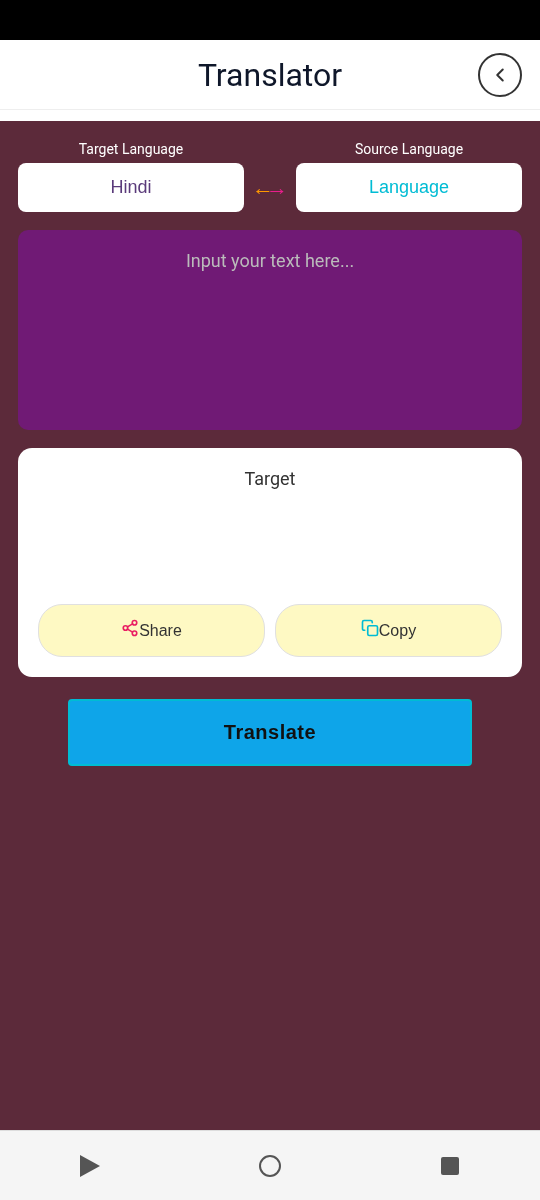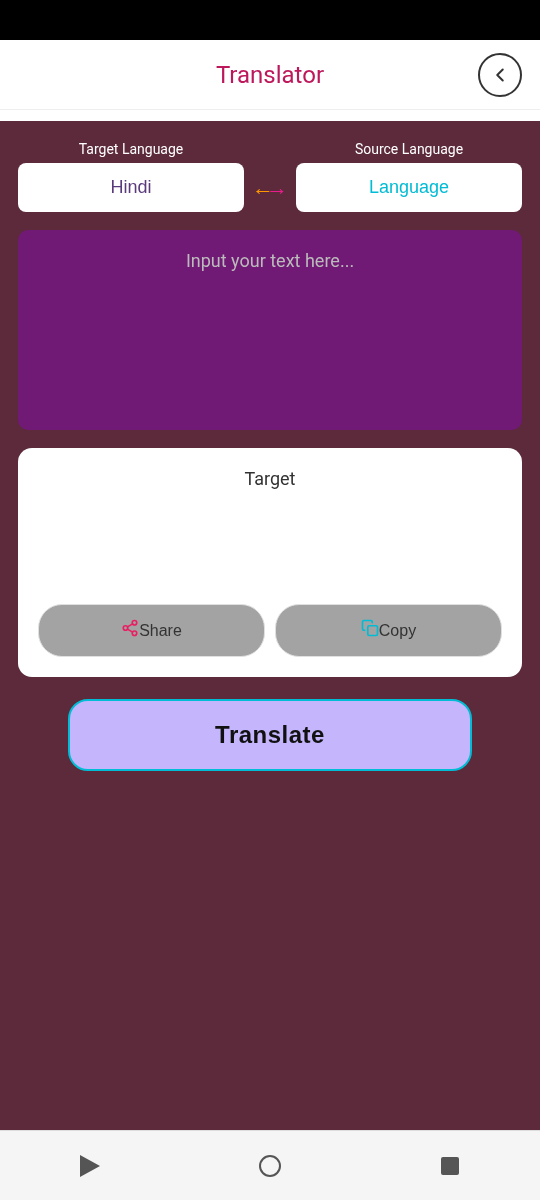--- a/index.html
+++ b/index.html
@@ -26,23 +26,23 @@
     .header {
       background: #fff;
       height: 70px;
       display: flex;
       align-items: center;
       justify-content: center;
       position: relative;
       border-bottom: 1px solid #eee;
     }
     .header-title {
-      font-size: 24px;
+      font-size: 32px;
       font-weight: 400;
-      color: #be185d;
+      color: #0f172a;
     }
     .back-button {
       position: absolute;
       right: 18px;
       top: 50%;
       transform: translateY(-50%);
       width: 44px;
       height: 44px;
       border-radius: 50%;
       border: 2px solid #333;
@@ -166,21 +166,21 @@
       width: 100%;
     }
     .output-actions {
       display: flex;
       gap: 10px;
       margin-top: 16px;
       justify-content: space-between;
     }
     .action-btn {
       flex: 1;
-      background: #a3a3a3;
+      background: #fef9c3;
       border: 1.5px solid #e0e0e0;
       border-radius: 24px;
       padding: 14px 8px;
       display: flex;
       align-items: center;
       justify-content: center;
       gap: 0;
       cursor: pointer;
       font-size: 16px;
       font-weight: 500;
@@ -188,26 +188,26 @@
     }
     .share-icon { font-size: 18px; color: #e91e63; }
     .copy-icon { font-size: 18px; color: #00bcd4; }
     .speak-icon { font-size: 20px; color: #ff9800; }
     .translate-btn-wrapper {
       display: flex;
       justify-content: center;
       margin-top: 4px;
     }
     .translate-btn {
-      background: #c4b5fd;
+      background: #0ea5e9;
       border: 2.5px solid #00bcd4;
-      border-radius: 20px;
+      border-radius: 4px;
       width: 80%;
       padding: 20px 0;
-      font-size: 24px;
+      font-size: 20px;
       font-weight: 700;
       color: #111;
       cursor: pointer;
       text-align: center;
       letter-spacing: 0.5px;
     }
     .bottom-nav {
       background: #f5f5f5;
       height: 70px;
       display: flex;

